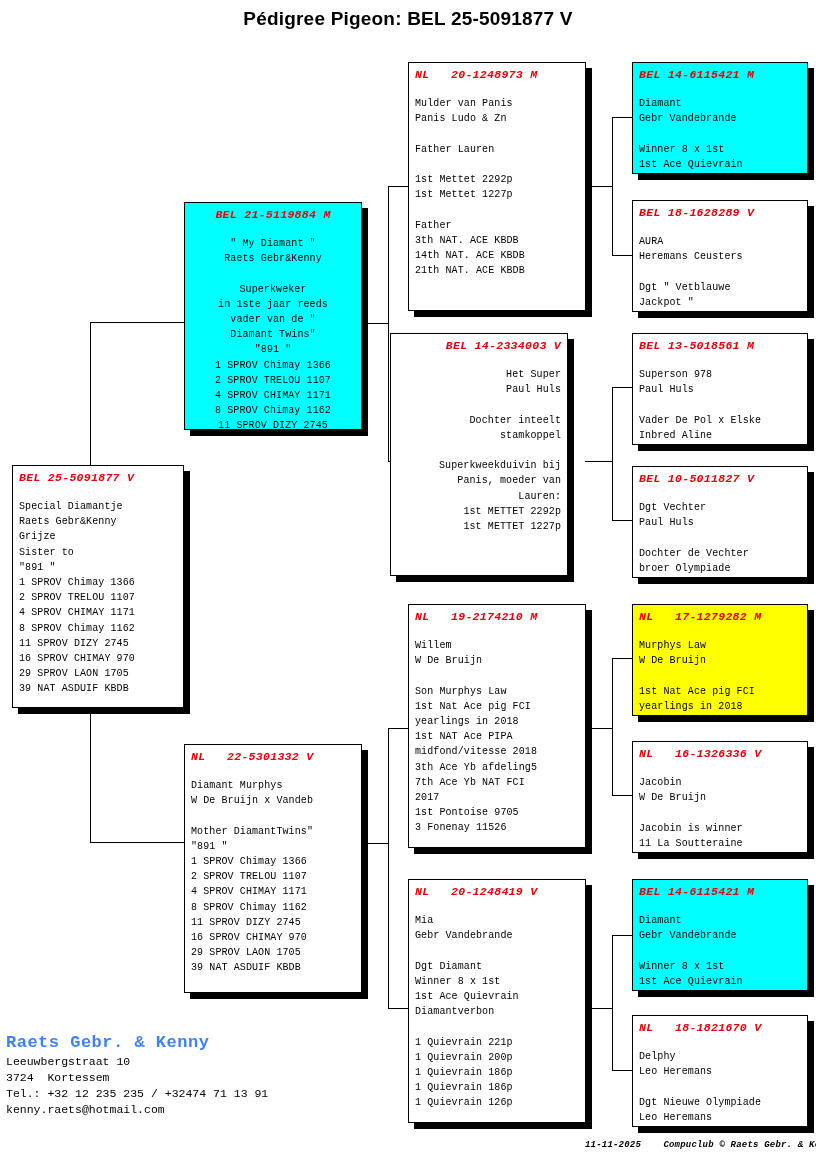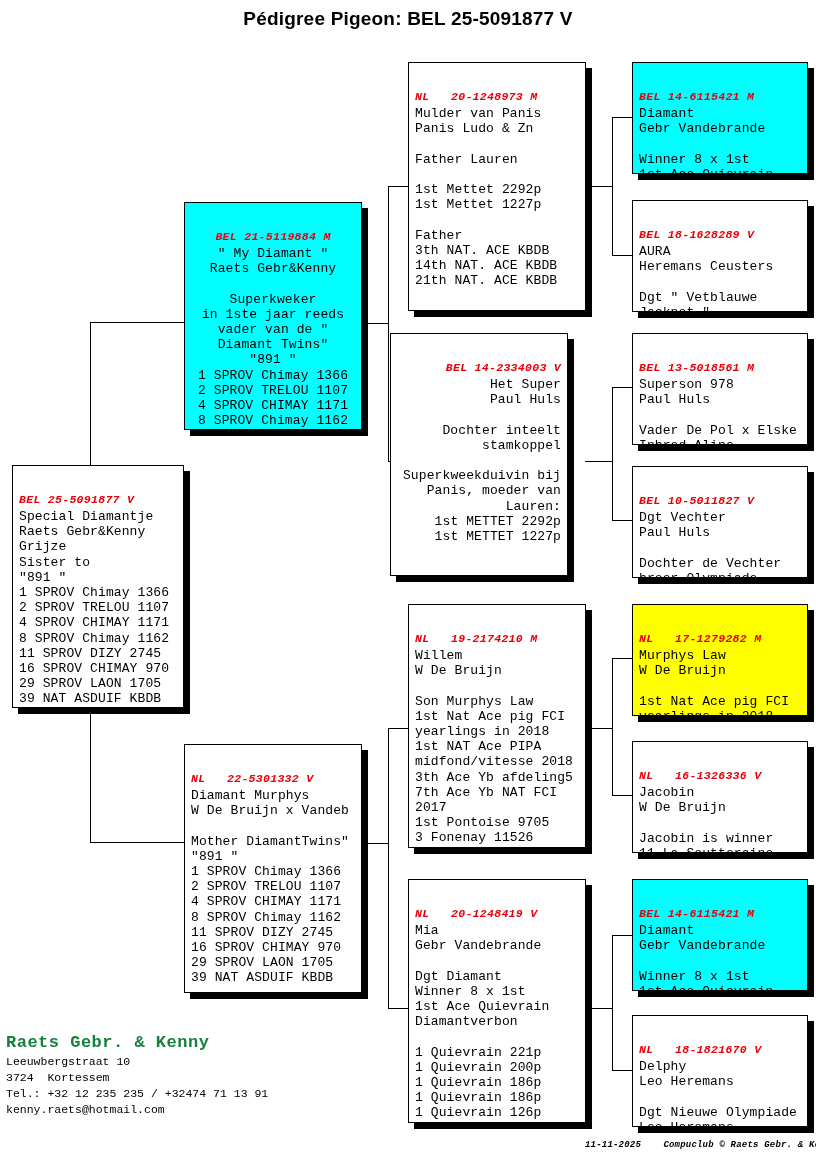--- a/index.html
+++ b/index.html
@@ -14,36 +14,36 @@
   }
 
   
   .box{position:absolute;box-sizing:border-box;border:1px solid #000;
        background:#ffffff;box-shadow:6px 6px 0 0 #000;padding:4px 6px 3px 6px;
        overflow:hidden;}
   .box.cyan{background:#00ffff;}
   .box.yellow{background:#ffff00;}
   .box .ring{
     color:#e8000a;font-weight:bold;font-style:italic;font-size:11.5px;
-    line-height:16px;white-space:pre;letter-spacing:0.3px;margin-top:22px;
+    line-height:16px;white-space:pre;letter-spacing:0.3px;
   }
   .box .lines{
-    color:#000;font-size:13px;line-height:15.2px;white-space:pre;
-    letter-spacing:0.1px;margin-top:1px;
+    color:#000;font-size:10px;line-height:15.2px;white-space:pre;
+    letter-spacing:0.1px;margin-top:13px;
   }
 
   
   .ln{position:absolute;background:#000;}
   .lnh{height:1px;}
   .lnv{width:1px;}
 
   
   .foot{position:absolute;left:6px;top:1032px;width:420px;}
   .foot .bname{
-    font-size:17px;font-weight:bold;color:#15803d;letter-spacing:0.5px;
+    font-size:17px;font-weight:bold;color:#3b82f6;letter-spacing:0.5px;
     line-height:22px;white-space:pre;
   }
   .foot .frow{font-size:11.5px;color:#000;line-height:16px;white-space:pre;}
   .copy{
     position:absolute;left:585px;top:1140px;width:231px;
     font-size:9px;font-style:italic;font-weight:bold;color:#000;
     white-space:pre;letter-spacing:0.2px;
   }
 </style>
 </head>

